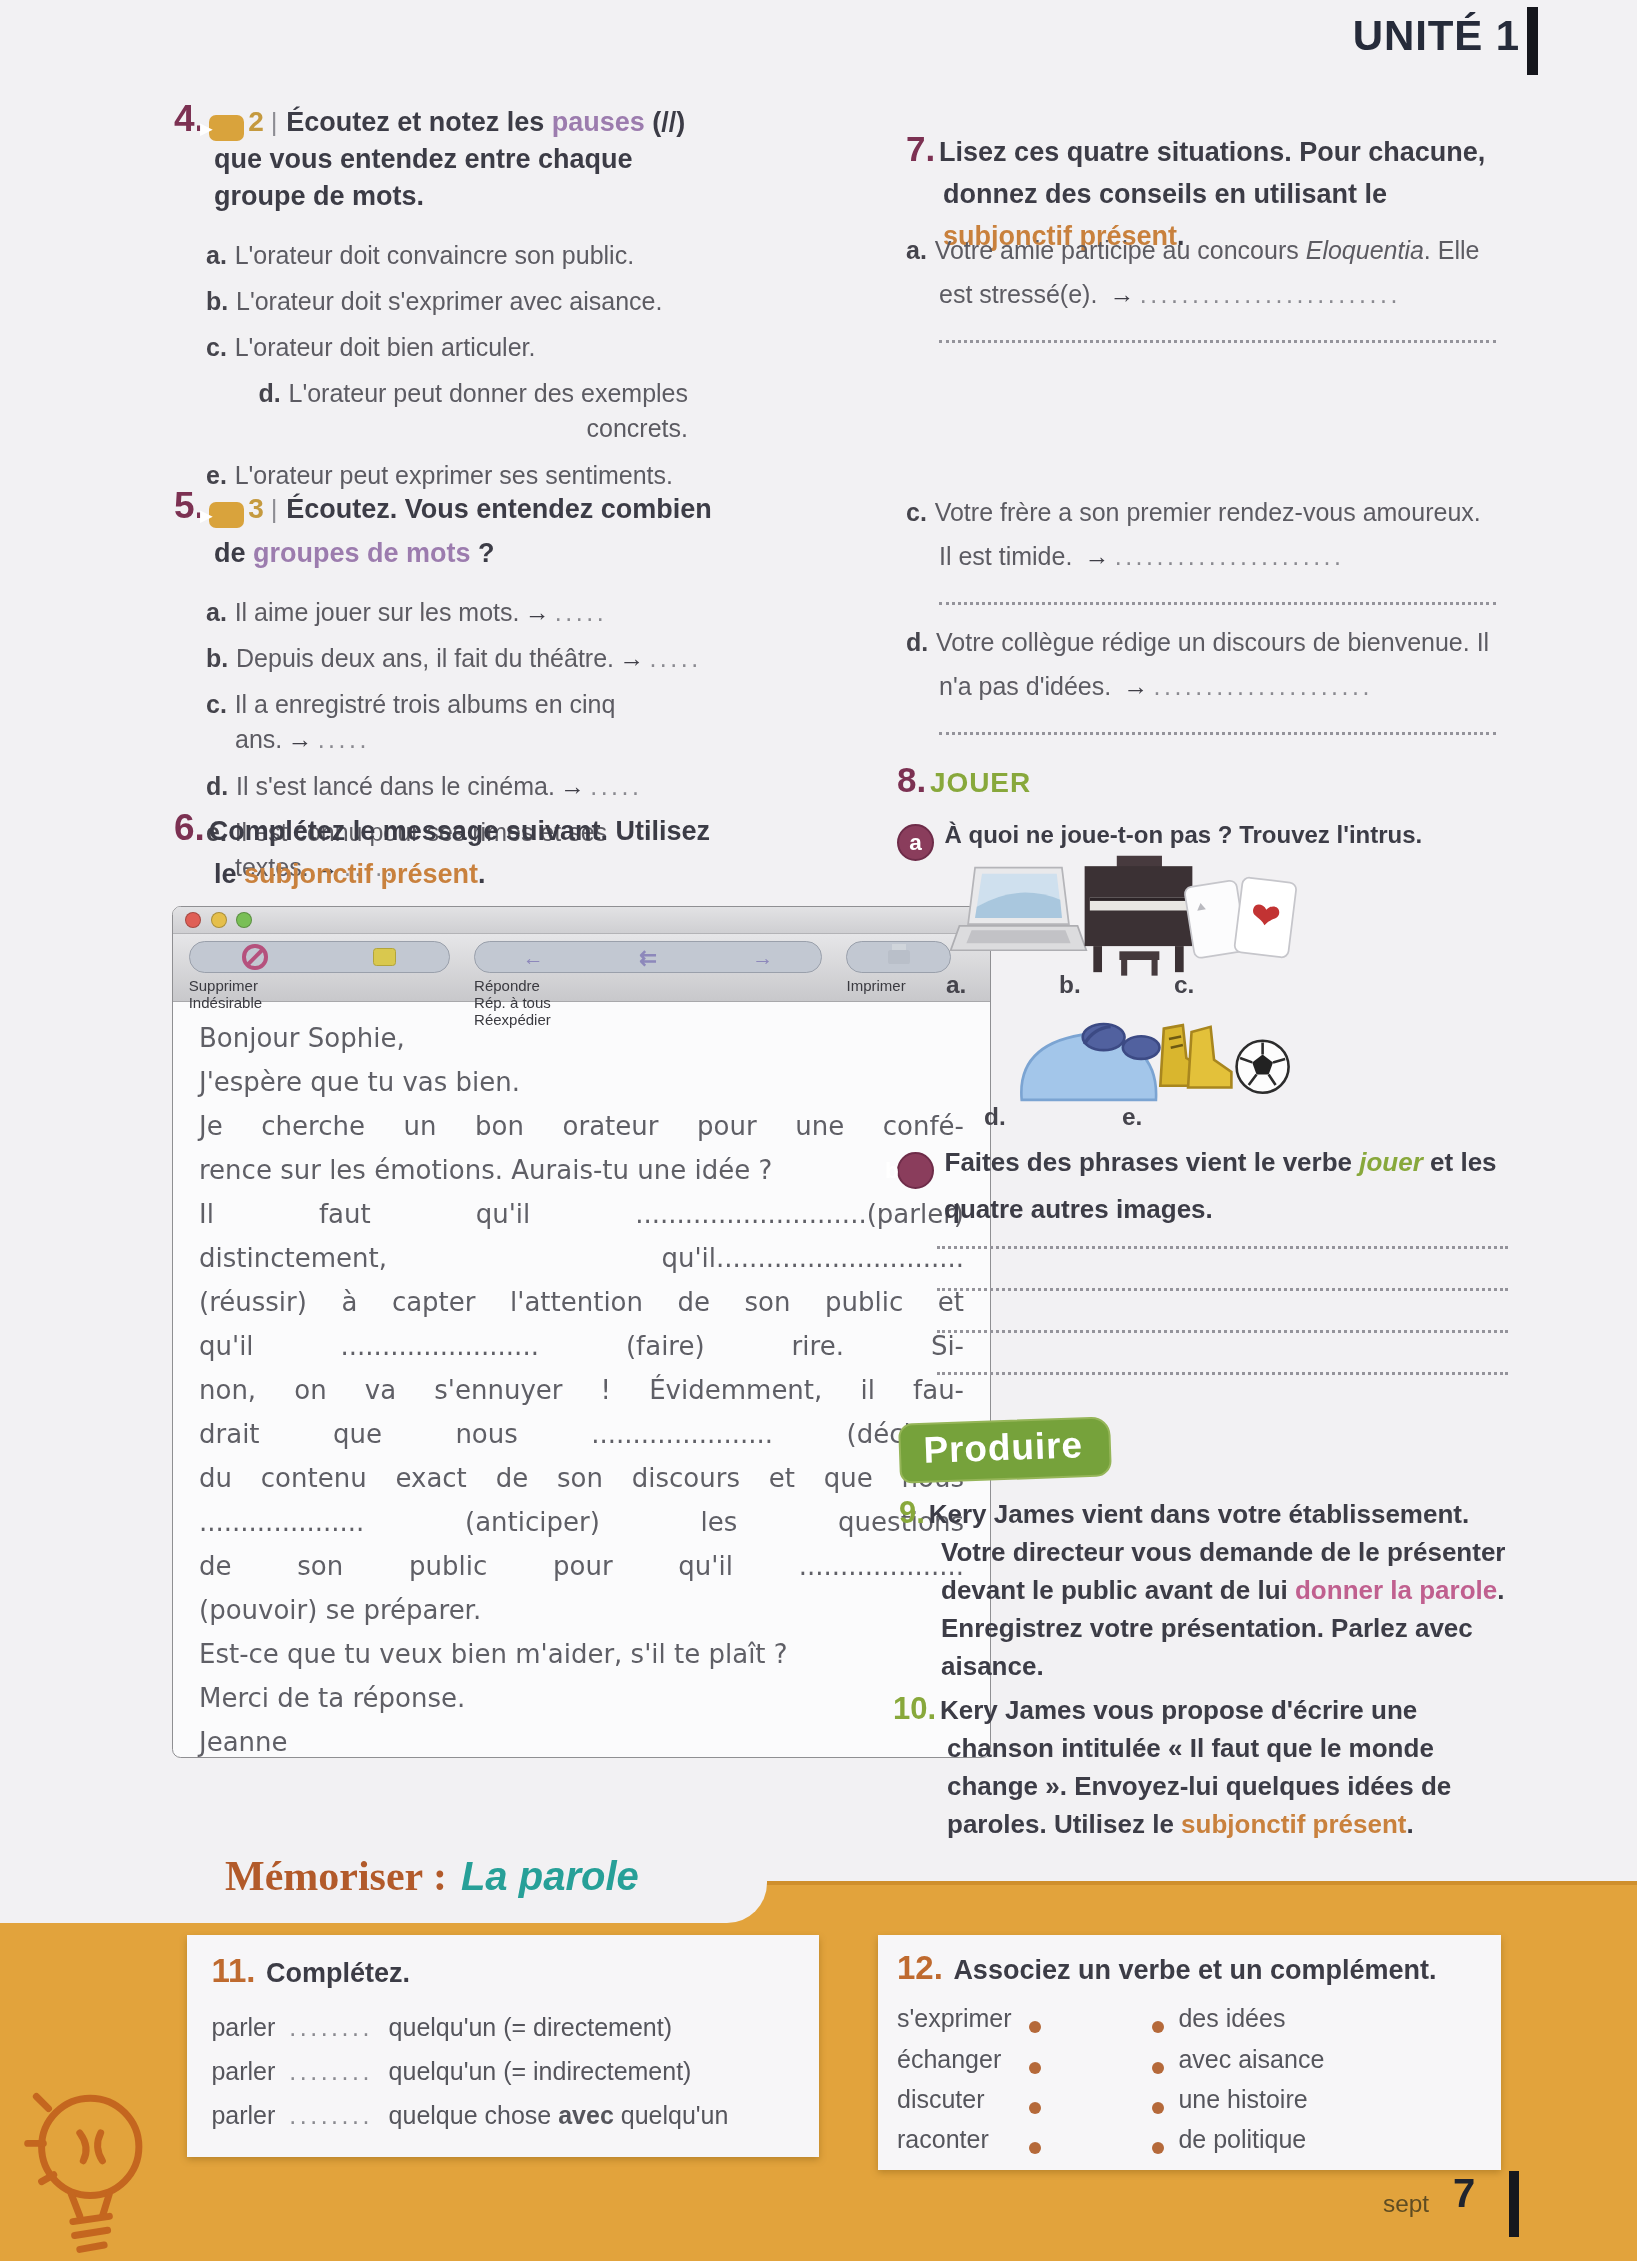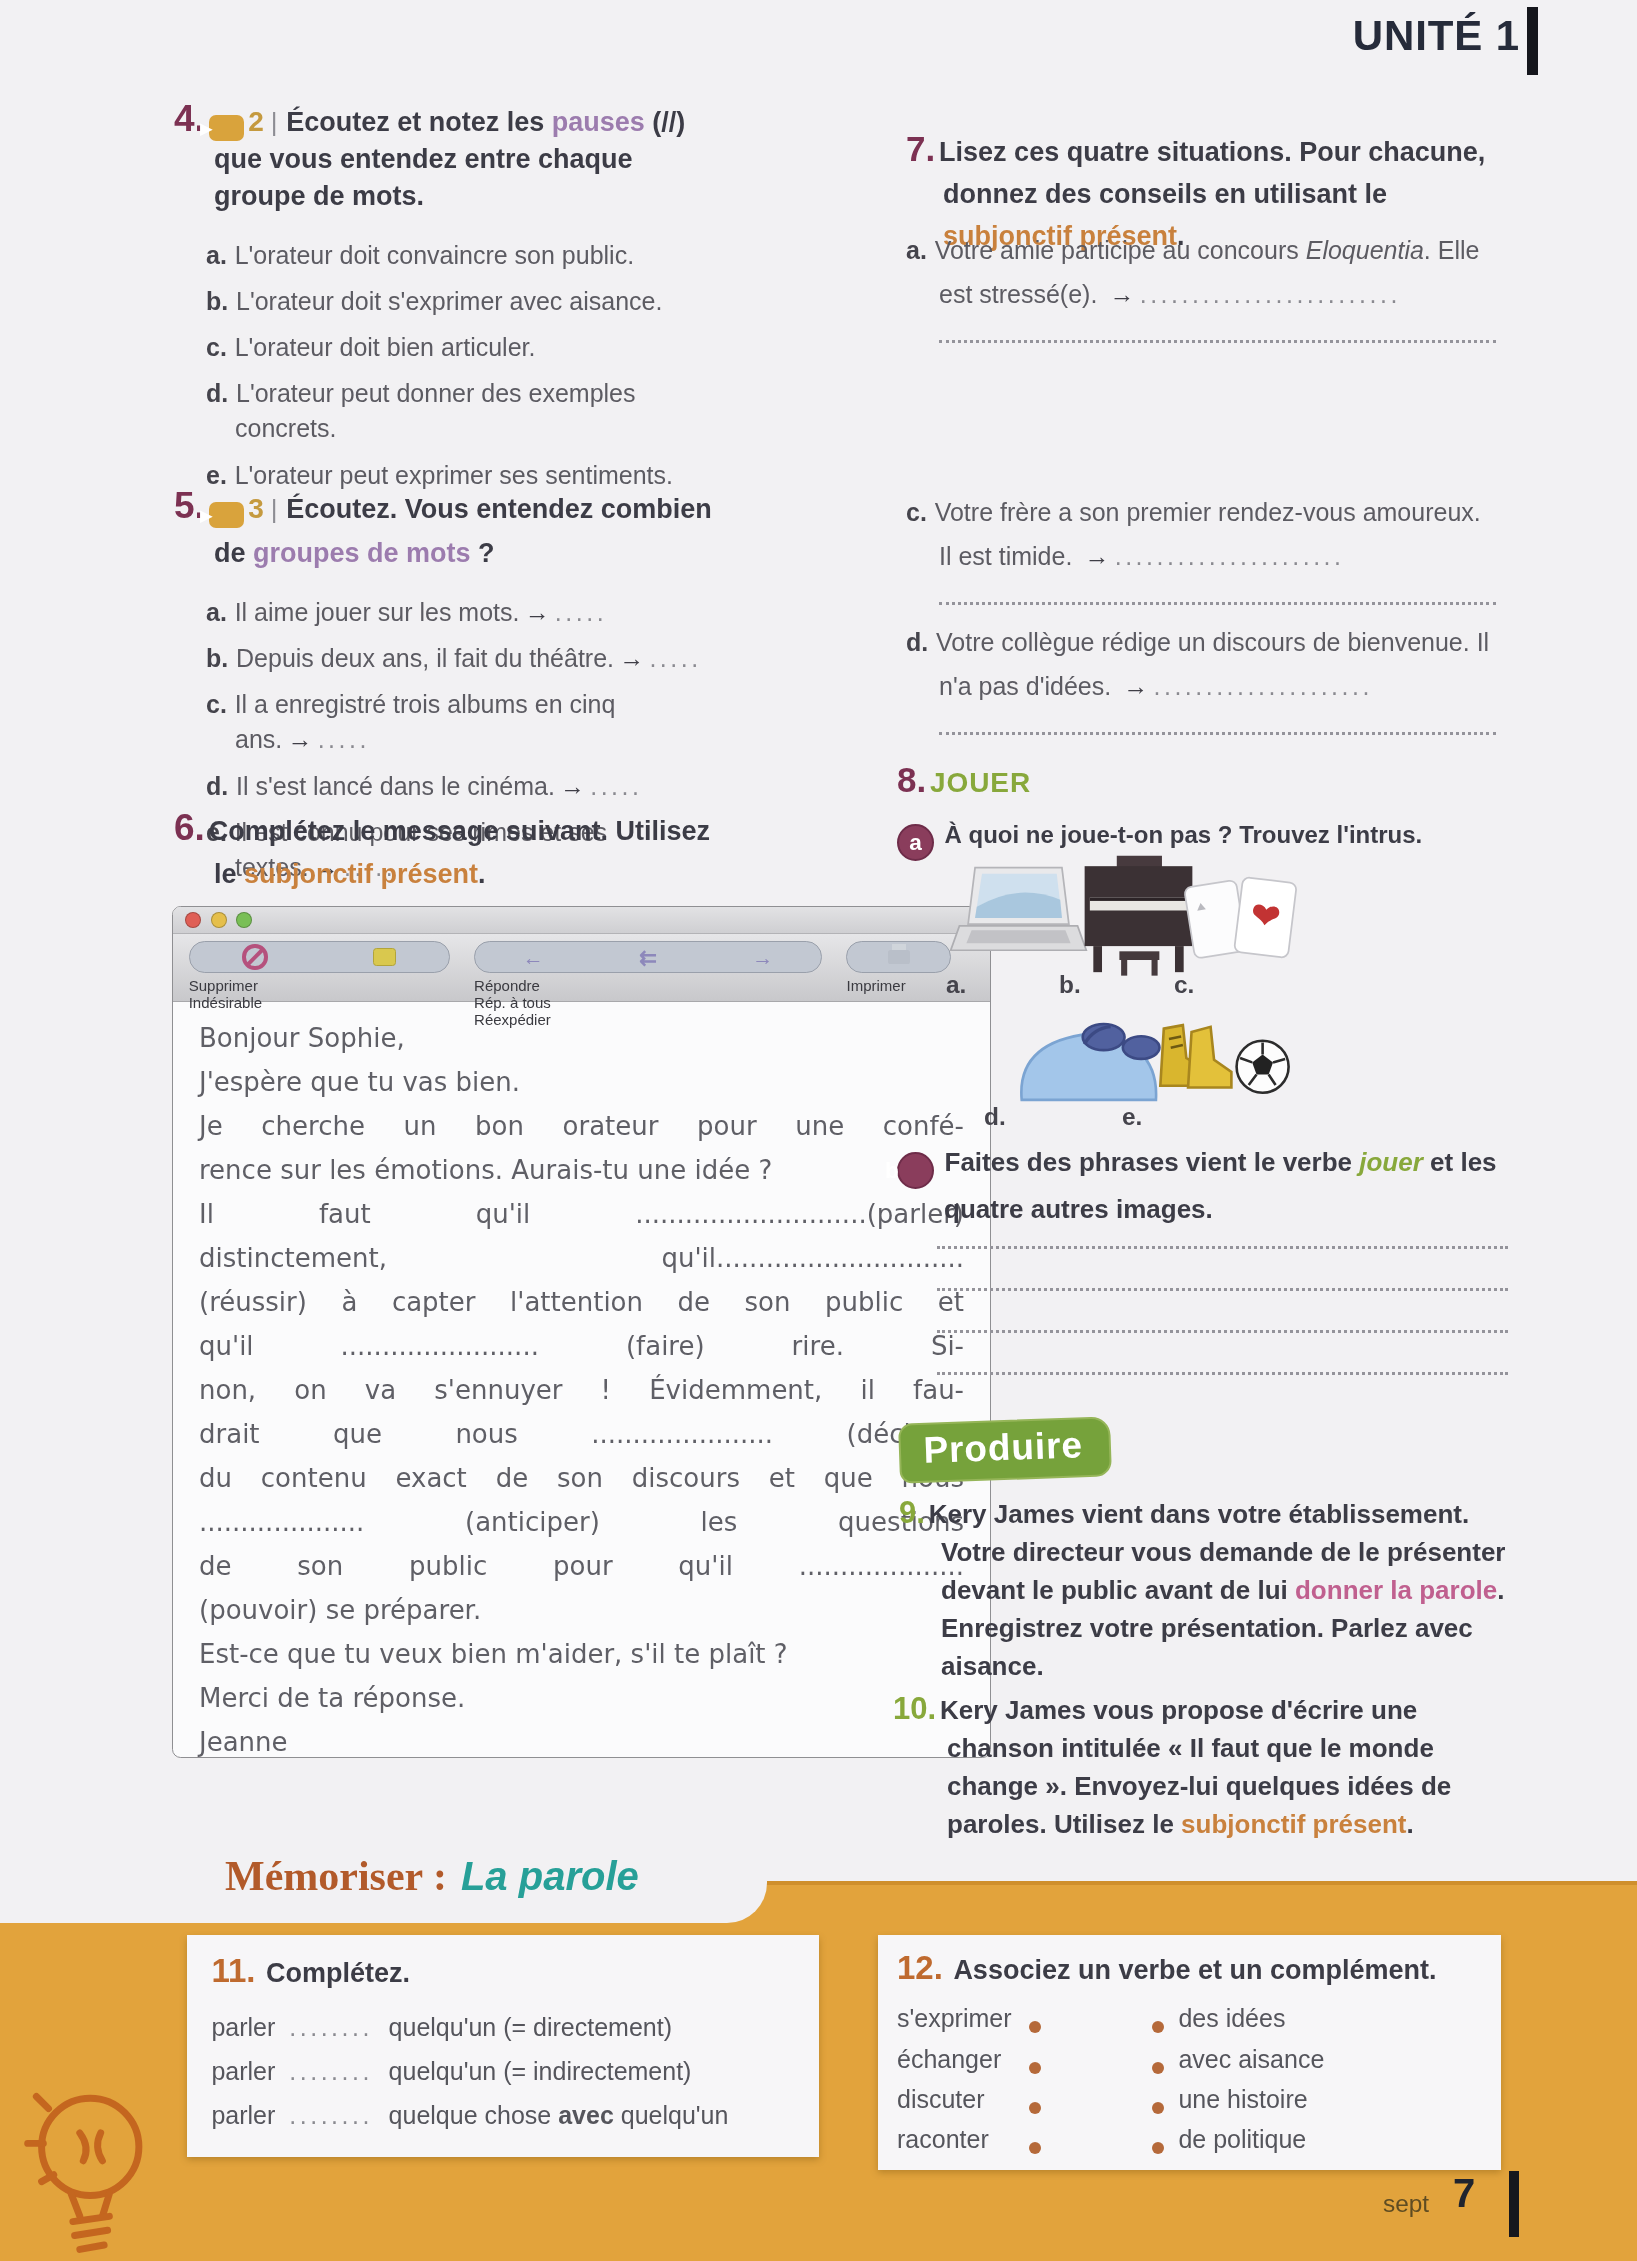--- a/index.html
+++ b/index.html
@@ -99,21 +99,21 @@
 
   <div class="abs" style="left:174px;top:98px;width:549px;">
     <div class="sec-head">
       <span class="secnum">4.</span>
       <span class="audio"><span class="audio-btn">▶</span><span class="audio-num">2</span><span class="pipe">|</span></span><span class="sec-title"><span>Écoutez et notez les </span><span class="kw-purple">pauses</span><span> (//) que vous entendez entre chaque groupe de mots.</span></span>
     </div>
     <div class="items" style="margin-left:32px;">
       <div class="item"><b class="lab">a.</b><span>L'orateur doit convaincre son public.</span></div>
       <div class="item"><b class="lab">b.</b><span>L'orateur doit s'exprimer avec aisance.</span></div>
       <div class="item"><b class="lab">c.</b><span>L'orateur doit bien articuler.</span></div>
-      <div class="item" style="width:453px;"><b class="lab">d.</b><span>L'orateur peut donner des exemples concrets.</span></div>
+      <div class="item" style="width:453px;text-align:right;"><b class="lab">d.</b><span>L'orateur peut donner des exemples concrets.</span></div>
       <div class="item"><b class="lab">e.</b><span>L'orateur peut exprimer ses sentiments.</span></div>
     </div>
   </div>
 
   <div class="abs" style="left:174px;top:484px;width:557px;">
     <div class="sec-head" style="line-height:44px;">
       <span class="secnum">5.</span>
       <span class="audio"><span class="audio-btn">▶</span><span class="audio-num">3</span><span class="pipe">|</span></span><span class="sec-title"><span>Écoutez. Vous entendez combien de </span><span class="kw-purple">groupes de mots</span><span> ?</span></span>
     </div>
     <div class="items" style="margin-left:32px;margin-top:15.7px;">

